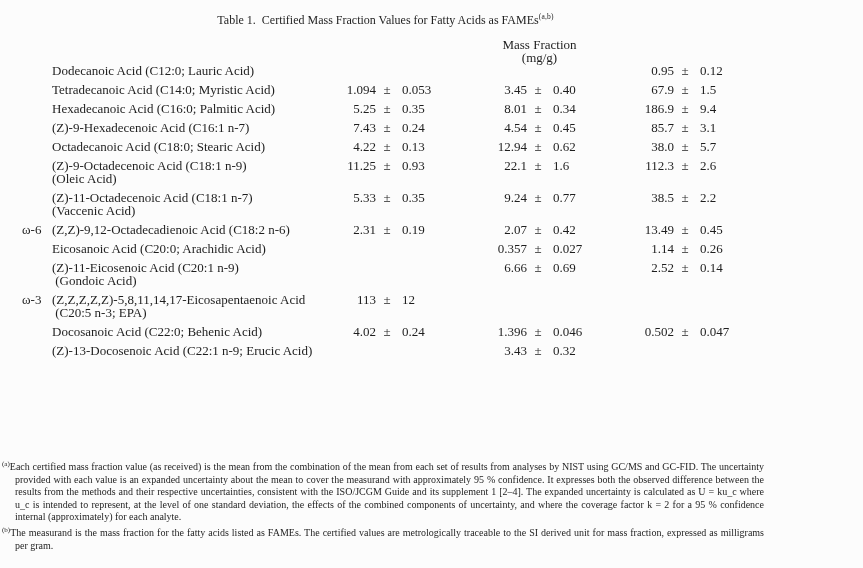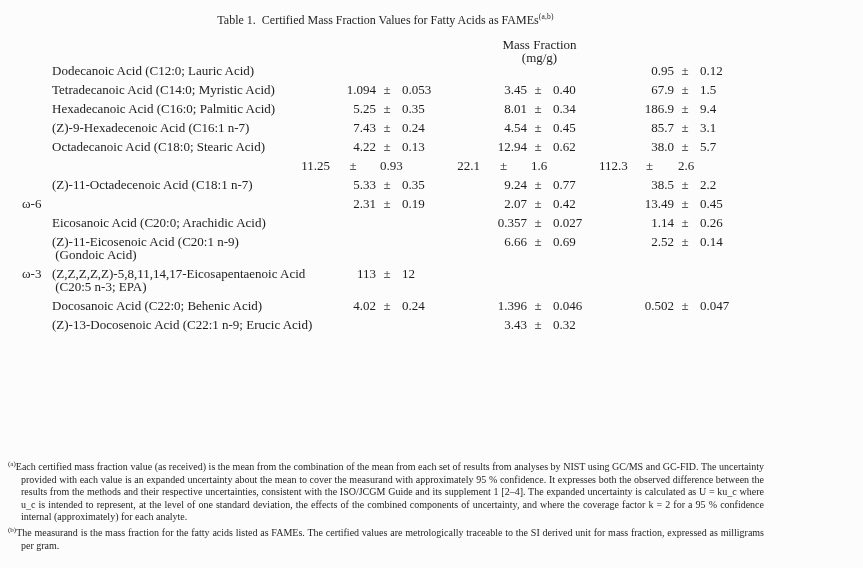--- a/index.html
+++ b/index.html
@@ -41,21 +41,21 @@
 
   .trow { margin-bottom: 6px; }
   .c.omega { text-align: left; }
   .c.name div { white-space: pre-wrap; }
   .c.val { text-align: right; }
   .c.pm  { text-align: center; }
   .c.unc { text-align: left; padding-left: 4px; }
 
   .footnotes {
     position: absolute;
-    left: 8px; right: 7px;
+    left: 2px; right: 7px;
     top: 458px;
     font-size: 10px;
     line-height: 12.4px;
     text-align: justify;
   }
   .footnote { padding-left: 13px; text-indent: -13px; margin-bottom: 1px; }
   .fn-marker { font-size: 7px; vertical-align: super; }
 </style>
 </head>
 <body>
@@ -155,52 +155,58 @@
           <span class="c val">12.94</span>
           <span class="c pm">±</span>
           <span class="c unc">0.62</span>
           <span class="c gap"></span>
           <span class="c val">38.0</span>
           <span class="c pm">±</span>
           <span class="c unc">5.7</span>
         </div>
         <div class="grid trow">
           <span class="c omega"></span>
+          <span class="c name">
+            <div>(Z)-9-Octadecenoic Acid (C18:1 n-9)</div>
+            <div>(Oleic Acid)</div>
+          </span>
           <span class="c val">11.25</span>
           <span class="c pm">±</span>
           <span class="c unc">0.93</span>
           <span class="c gap"></span>
           <span class="c val">22.1</span>
           <span class="c pm">±</span>
           <span class="c unc">1.6</span>
           <span class="c gap"></span>
           <span class="c val">112.3</span>
           <span class="c pm">±</span>
           <span class="c unc">2.6</span>
         </div>
         <div class="grid trow">
           <span class="c omega"></span>
           <span class="c name">
             <div>(Z)-11-Octadecenoic Acid (C18:1 n-7)</div>
+            <div>(Vaccenic Acid)</div>
           </span>
           <span class="c val">5.33</span>
           <span class="c pm">±</span>
           <span class="c unc">0.35</span>
           <span class="c gap"></span>
           <span class="c val">9.24</span>
           <span class="c pm">±</span>
           <span class="c unc">0.77</span>
           <span class="c gap"></span>
           <span class="c val">38.5</span>
           <span class="c pm">±</span>
           <span class="c unc">2.2</span>
         </div>
         <div class="grid trow">
           <span class="c omega">ω-6</span>
           <span class="c name">
+            <div>(Z,Z)-9,12-Octadecadienoic Acid (C18:2 n-6)</div>
           </span>
           <span class="c val">2.31</span>
           <span class="c pm">±</span>
           <span class="c unc">0.19</span>
           <span class="c gap"></span>
           <span class="c val">2.07</span>
           <span class="c pm">±</span>
           <span class="c unc">0.42</span>
           <span class="c gap"></span>
           <span class="c val">13.49</span>

